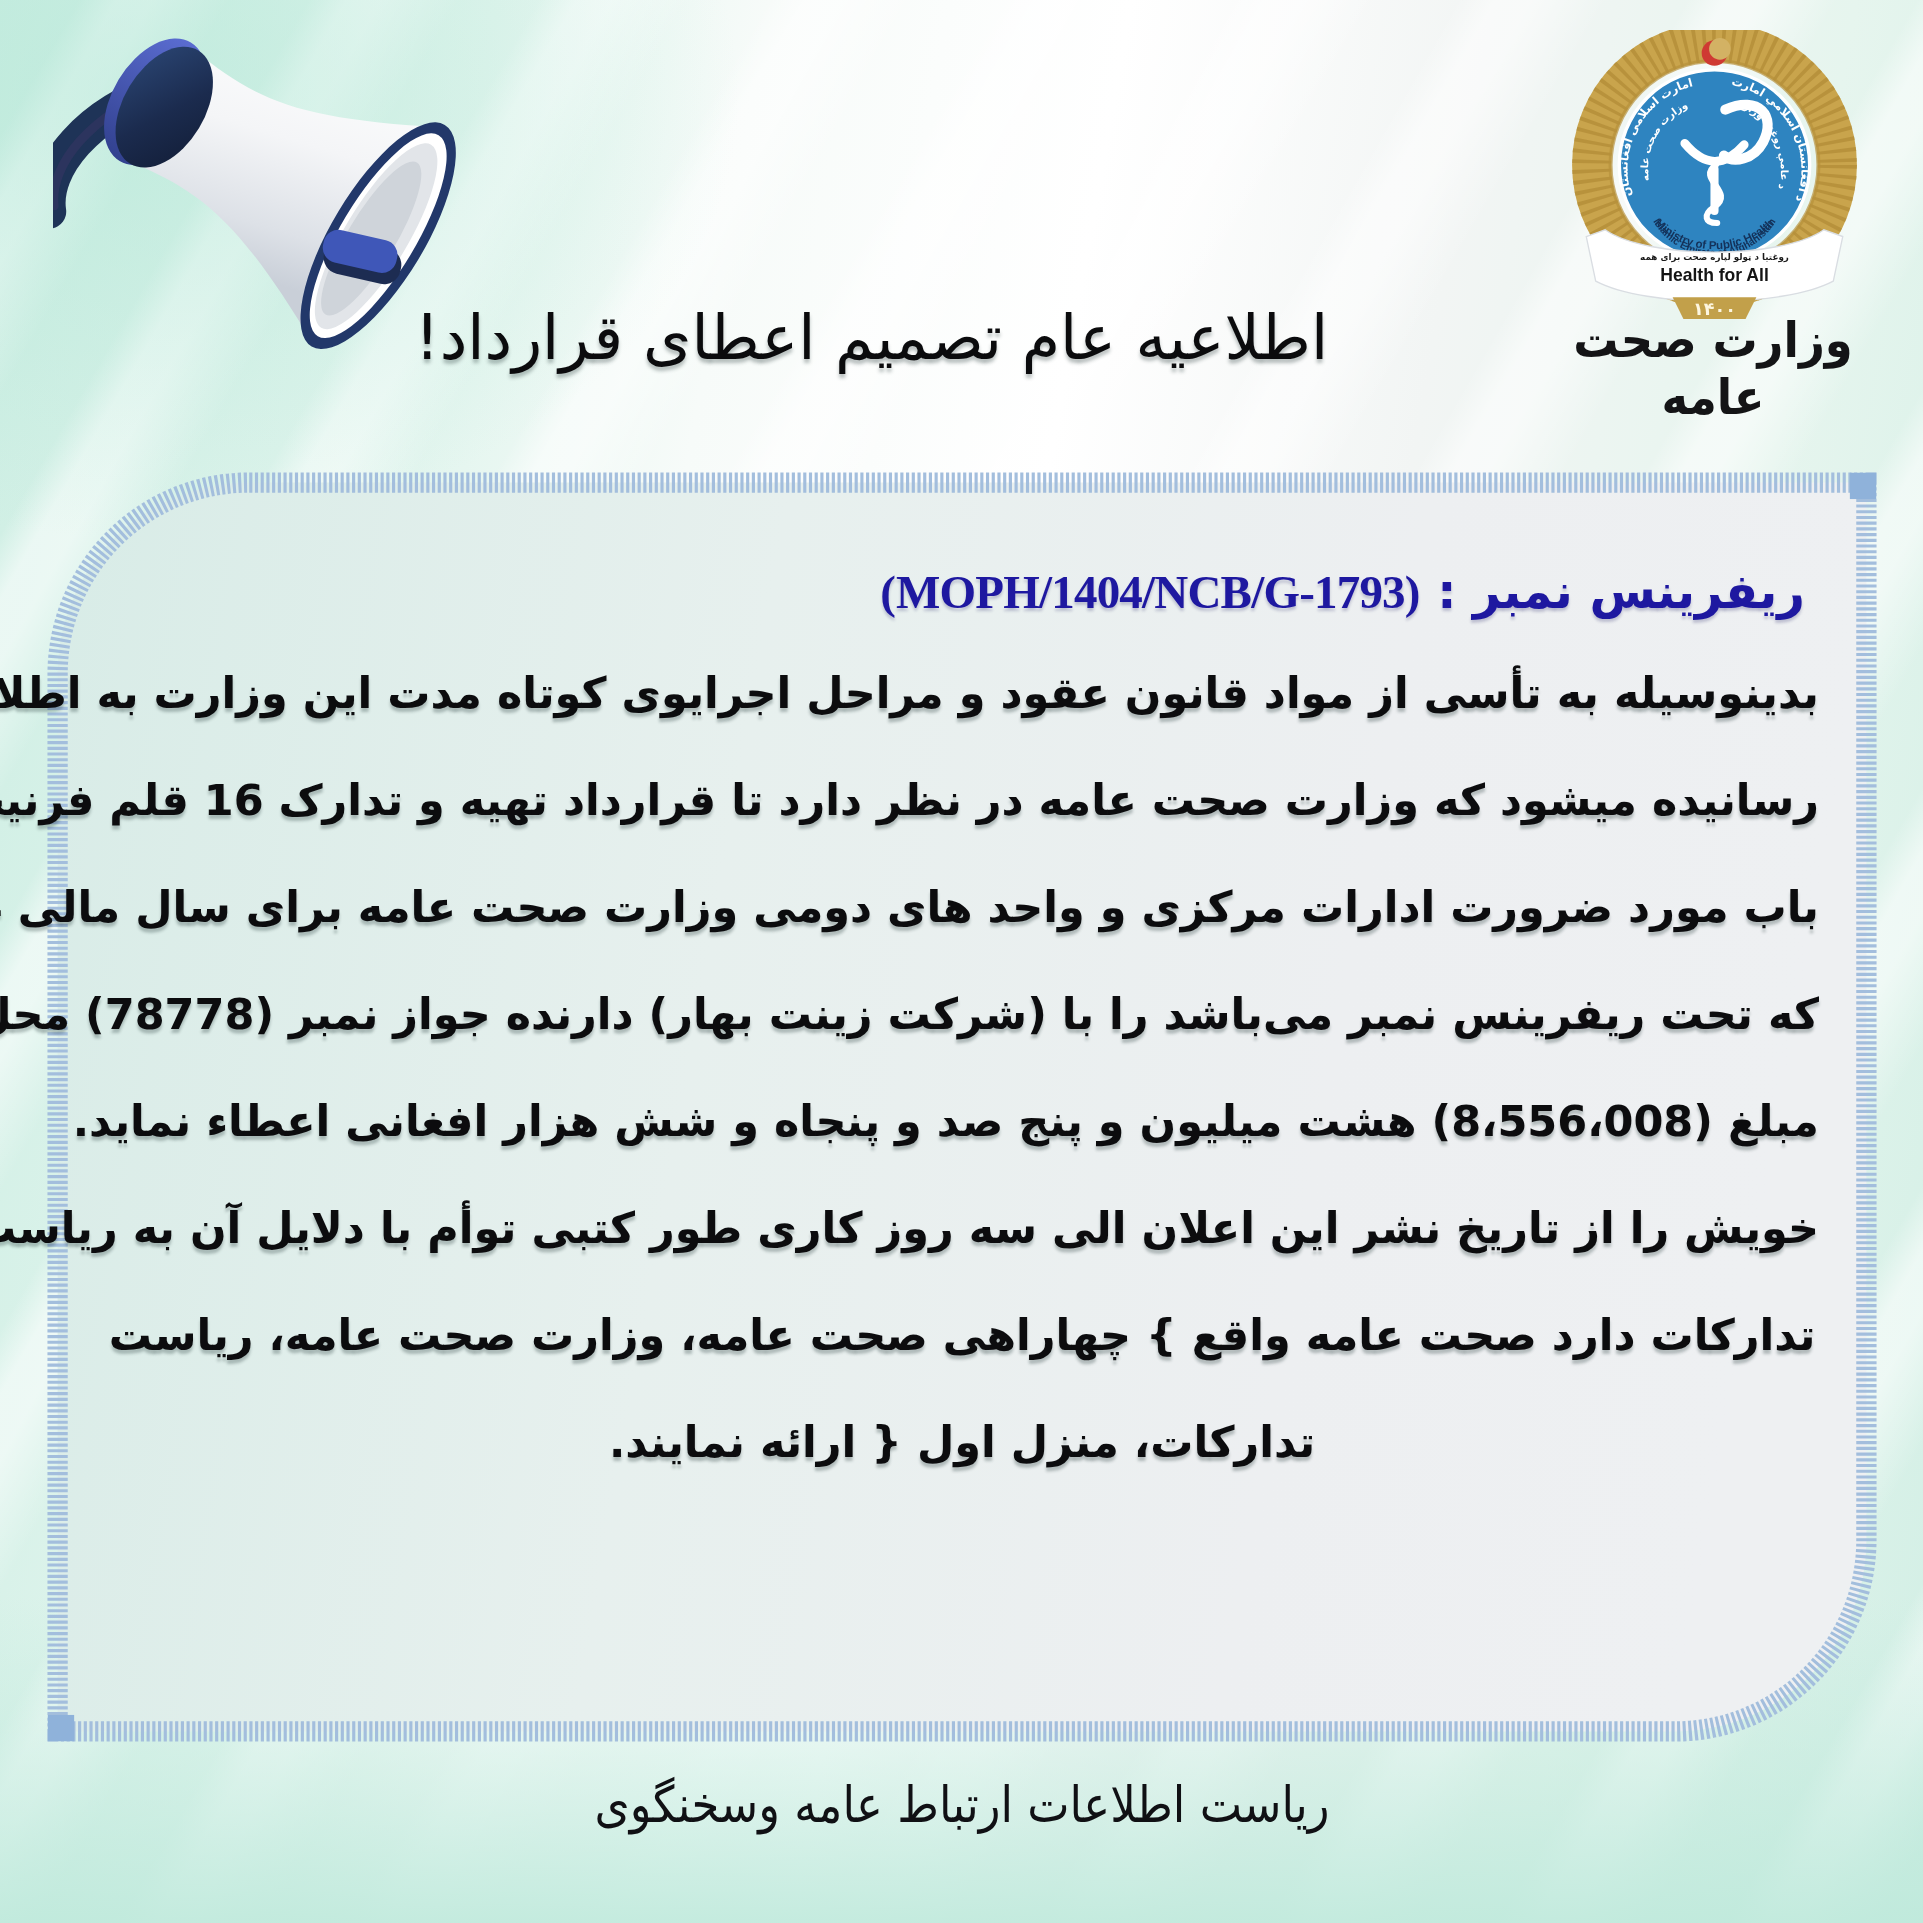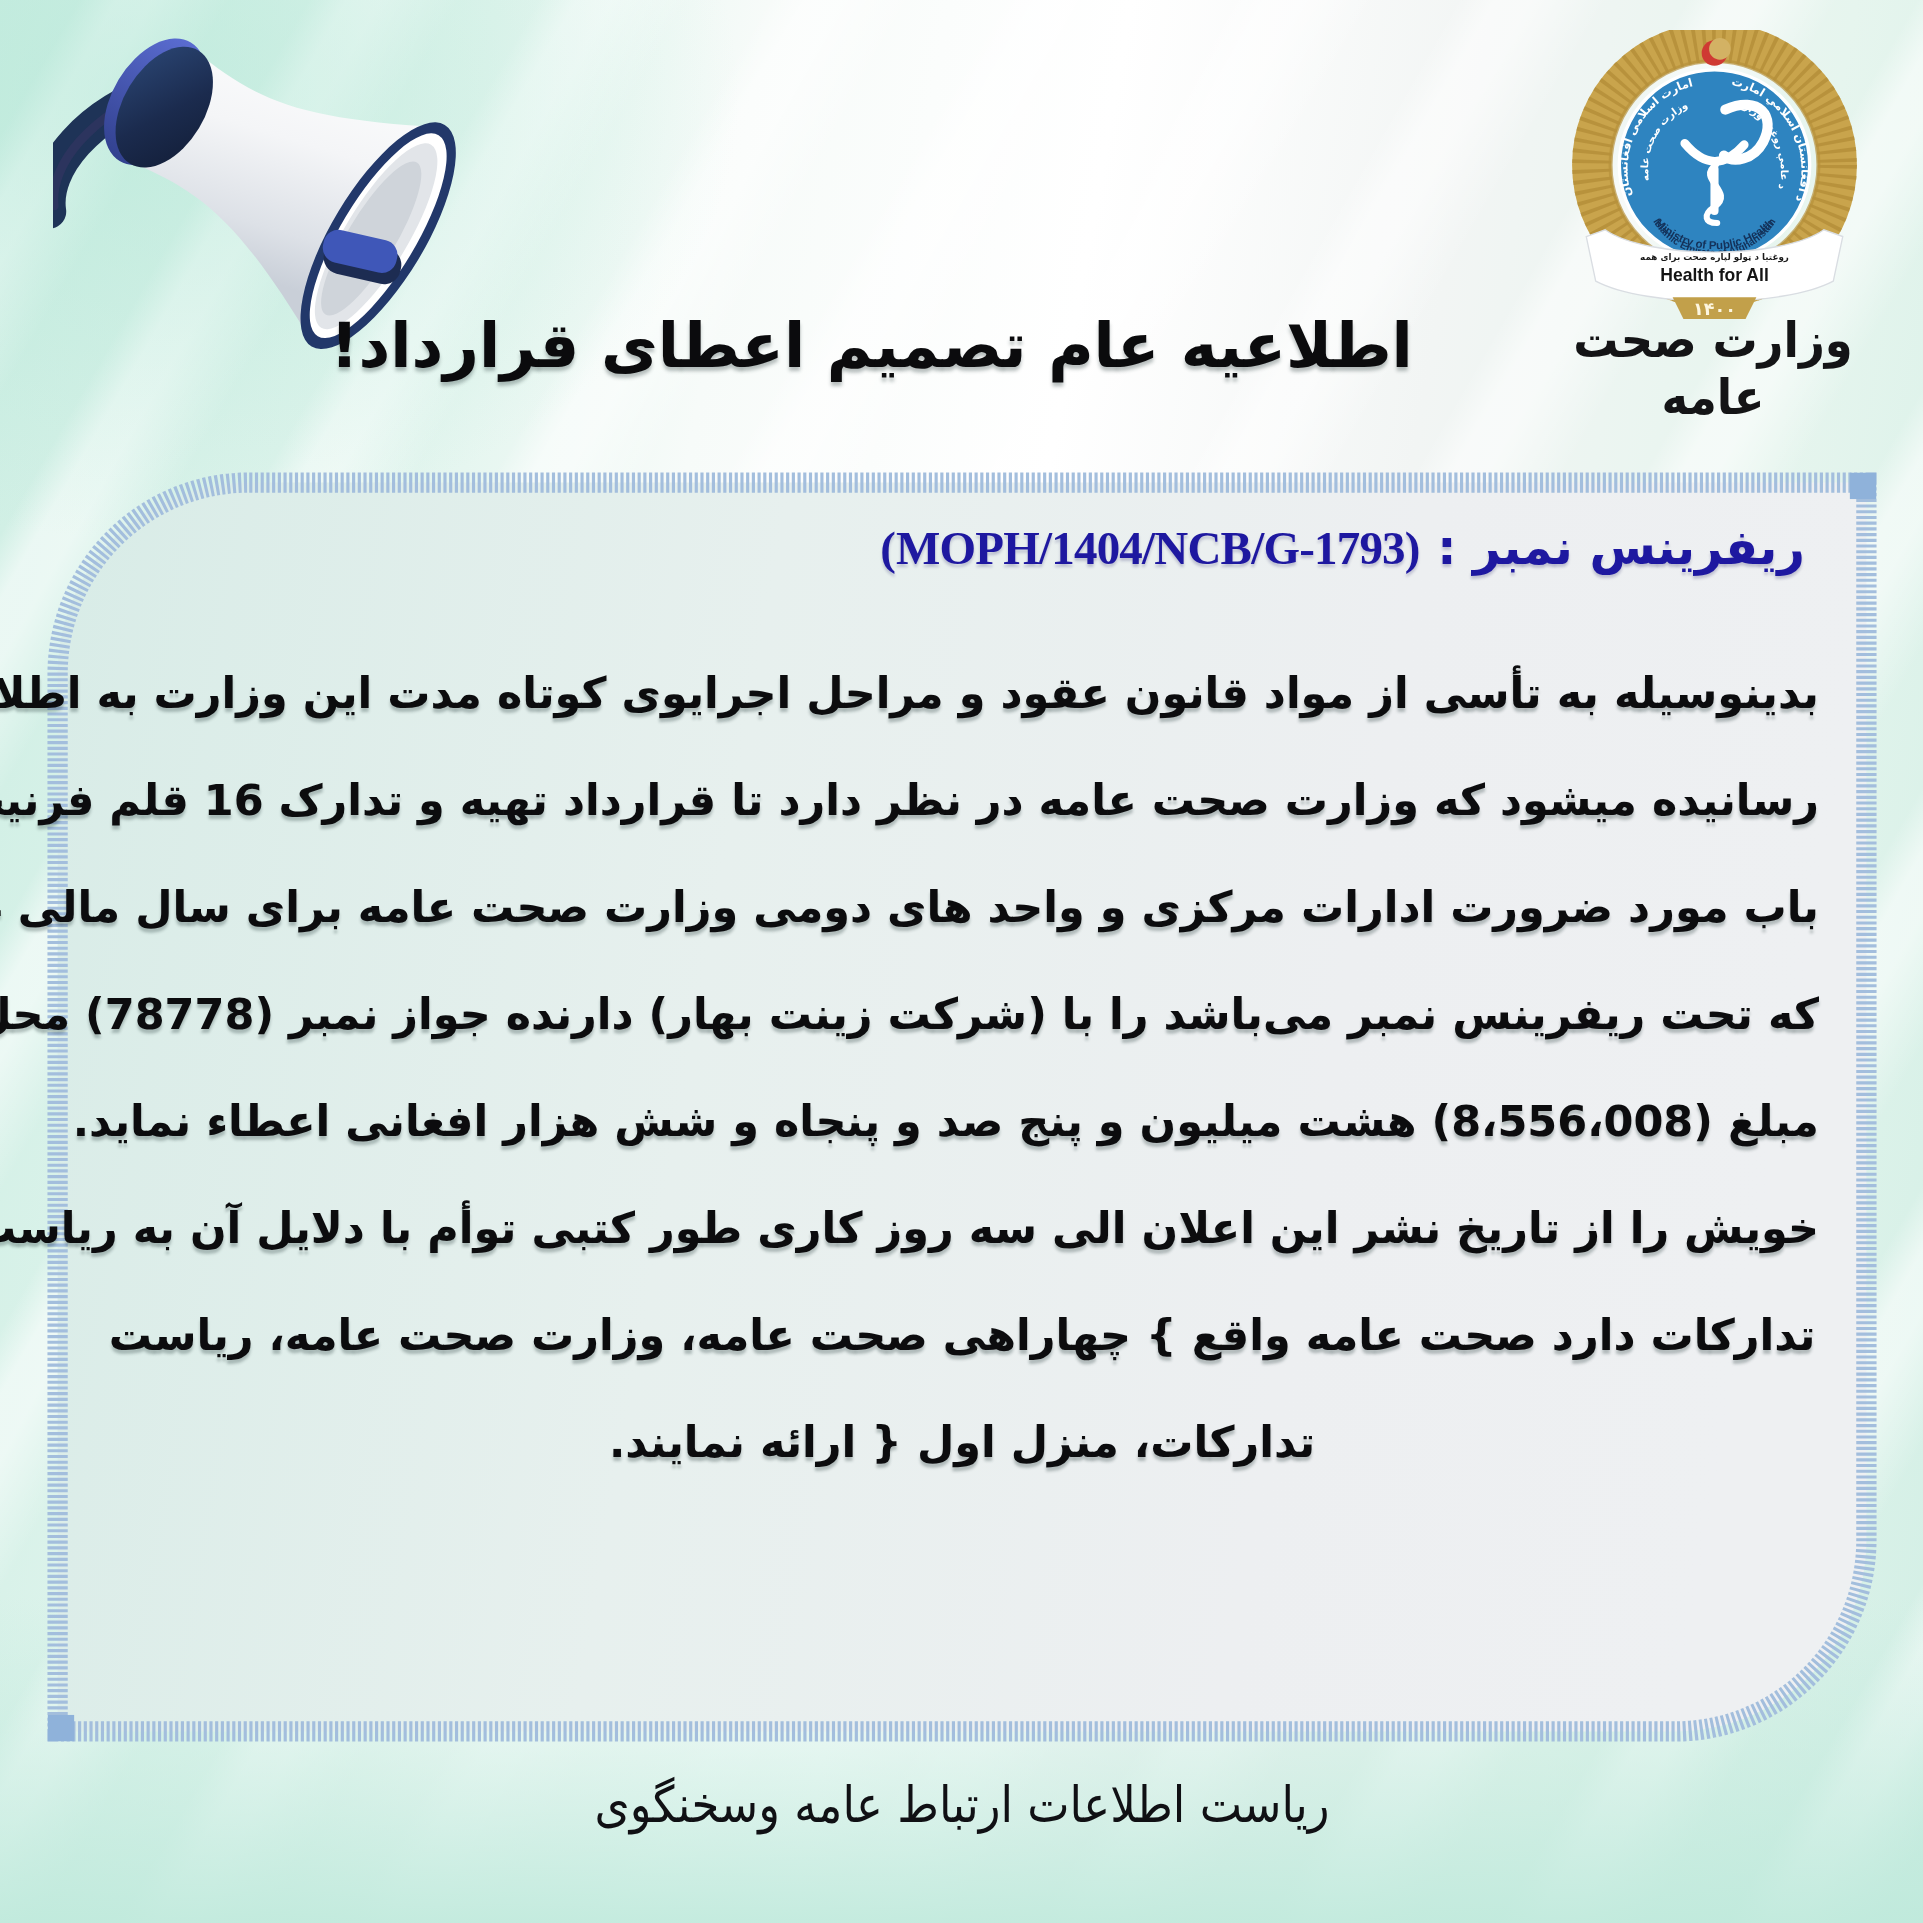--- a/index.html
+++ b/index.html
@@ -9,37 +9,37 @@
     font-family:"DejaVu Sans",sans-serif;
     background:
       radial-gradient(977px 714px at 7% 5%, rgba(178,231,214,.55), transparent 62%),
       linear-gradient(to top, rgba(190,233,219,.9), rgba(190,233,219,0) 17%),
       repeating-linear-gradient(120deg, rgba(255,255,255,0) 0 68px, rgba(255,255,255,.55) 101px 132px, rgba(255,255,255,0) 199px),
       linear-gradient(100deg,#cdeee3 0%,#e2f5ee 22%,#f7fbf9 34%,#ffffff 50%,#f2f5f4 66%,#e6f5ee 82%,#d2efe5 100%);
   }
   
   .megaphone{position:absolute;left:53px;top:22.5px;width:436px;height:391px;}
   .page-title{
-    position:absolute;top:244px;left:323px;width:1097px;
+    position:absolute;top:236px;left:323px;width:1097px;
     text-align:center;direction:rtl;
-    font-size:62px;font-weight:bold;color:#0b0b0d;line-height:120px;
+    font-size:62px;font-weight:normal;color:#0b0b0d;line-height:120px;
     text-shadow:0 3.8px 3.8px rgba(25,45,45,.30);
   }
   .logo-svg{position:absolute;top:30px;right:44px;width:331px;height:297px;}
   .wordmark{
     position:absolute;top:316px;right:47px;width:328px;
     text-align:center;direction:rtl;
     font-size:45px;font-weight:bold;color:#141416;
     transform:scaleY(1.08);letter-spacing:1.5px;
   }
   
   .frame{position:absolute;left:47px;top:472px;width:1830px;height:1270px;}
   
   .ref-line{
-    position:absolute;top:506px;right:119px;direction:rtl;white-space:nowrap;
+    position:absolute;top:550px;right:119px;direction:rtl;white-space:nowrap;
     font-size:48px;font-weight:bold;color:#1e18a0;line-height:83px;
     text-shadow:0 3px 3px rgba(20,20,90,.22);
   }
   .ref-line .latin{
     font-family:"Liberation Serif",serif;font-size:47px;font-weight:bold;
     letter-spacing:-0.8px;
   }
   .notice-body{
     position:absolute;top:640px;left:105px;right:105px;
     direction:rtl;text-align:center;color:#0c0c0e;

